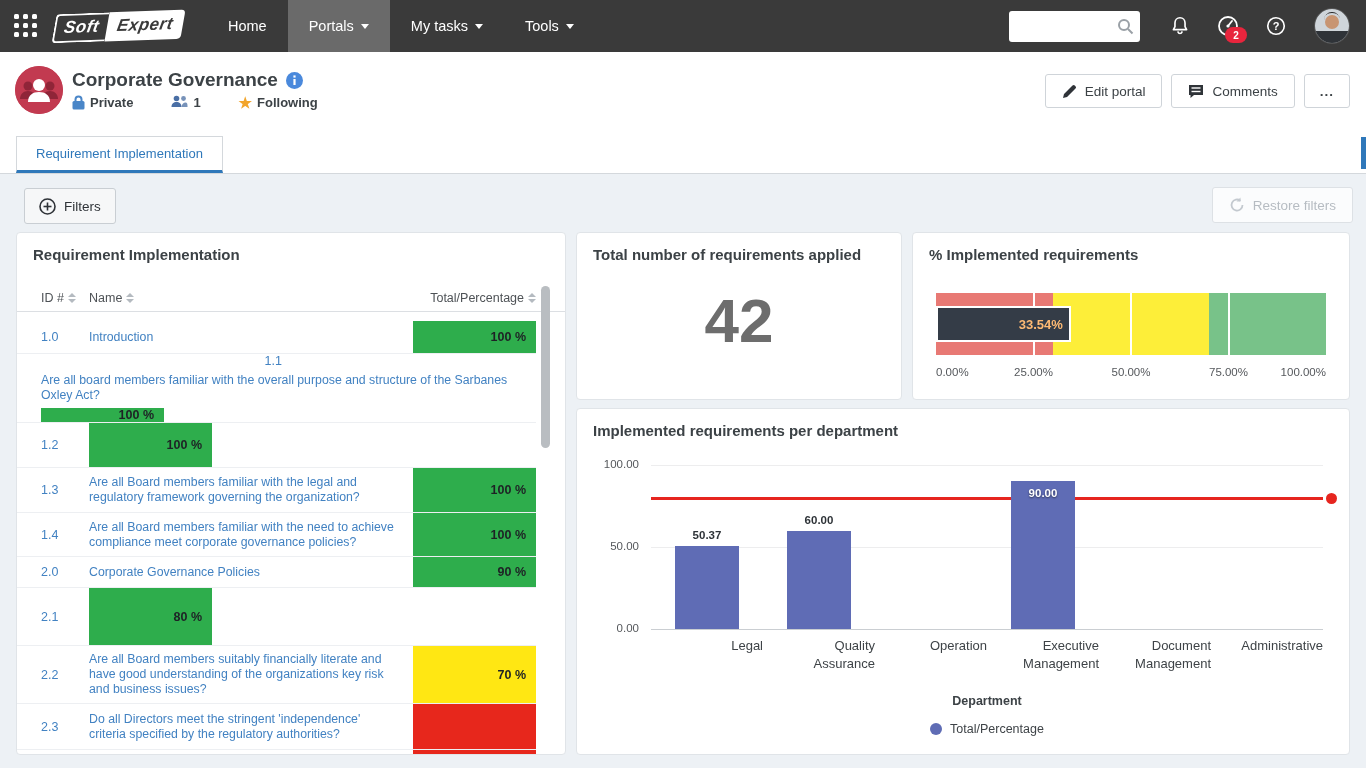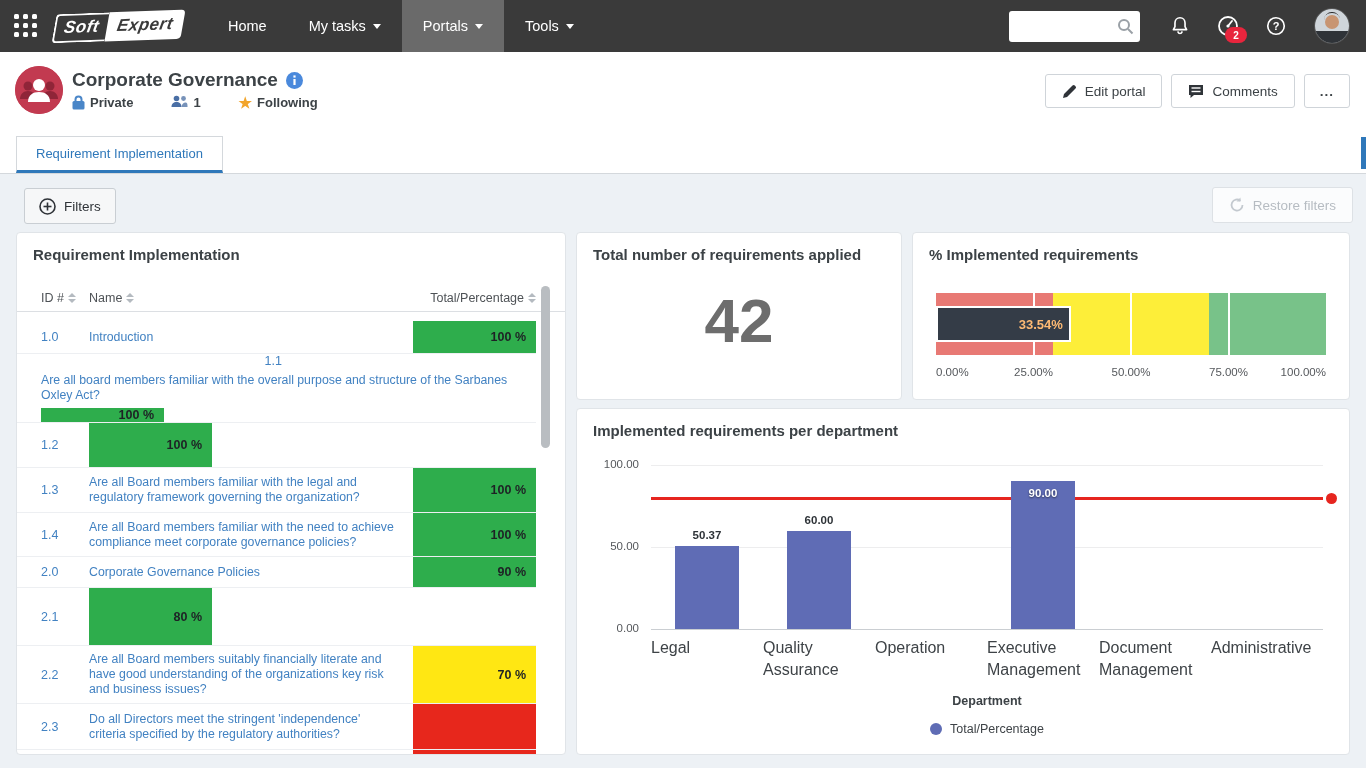--- a/index.html
+++ b/index.html
@@ -84,21 +84,21 @@
   
   .plot{position:absolute;left:0;top:0;width:774px;height:347px;}
   .gridline{position:absolute;left:74px;width:672px;height:1px;background:#ededee;}
   .axisline{position:absolute;left:74px;width:672px;height:1px;background:#caced2;top:220px;}
   .ytick{position:absolute;left:0;width:62px;text-align:right;font-size:11.5px;color:#55585c;}
   .target-line{position:absolute;left:74px;width:672px;height:3px;background:#e6251f;z-index:1;}
   .target-dot{position:absolute;width:11px;height:11px;border-radius:50%;background:#e6251f;z-index:1;}
   .bar{position:absolute;width:64px;background:#5f6cb5;z-index:2;}
   .bar-label{position:absolute;width:90px;text-align:center;font-size:11.5px;font-weight:bold;color:#2e3338;z-index:3;}
   .bar-label.inside{color:#fff;text-shadow:0 1px 2px rgba(0,0,0,.55);}
-  .xlabel{position:absolute;top:228px;width:112px;text-align:left;font-size:16px;line-height:1.35;color:#3e4347;white-space:pre-line;}
+  .xlabel{position:absolute;top:228px;width:112px;text-align:right;font-size:13px;line-height:1.35;color:#3e4347;white-space:pre-line;}
   .axis-title{position:absolute;left:74px;width:672px;top:285px;text-align:center;font-size:12.5px;font-weight:bold;color:#3c4246;}
   .legend{position:absolute;left:74px;width:672px;top:313px;display:flex;align-items:center;justify-content:center;gap:8px;
        font-size:12.5px;color:#3e4347;}
   .legend .dot{width:12px;height:12px;border-radius:50%;}
 </style>
 </head>
 <body>
 
 <div id="app">
 
@@ -115,26 +115,26 @@
         <span></span>
     </div>
     <div class="brand">
       <div class="b1">Soft</div>
       <div class="b2">Expert</div>
     </div>
     <div class="nav-items">
       <div class="nav-item">
           <span>Home</span>
         </div>
+      <div class="nav-item active">
+          <span>Portals</span>
+          <i class="caret"></i>
+        </div>
       <div class="nav-item">
           <span>My tasks</span>
-          <i class="caret"></i>
-        </div>
-      <div class="nav-item active">
-          <span>Portals</span>
           <i class="caret"></i>
         </div>
       <div class="nav-item">
           <span>Tools</span>
           <i class="caret"></i>
         </div>
     </div>
     <div class="nav-right">
       <div class="search-box">
         <input type="text" value="" style="">

